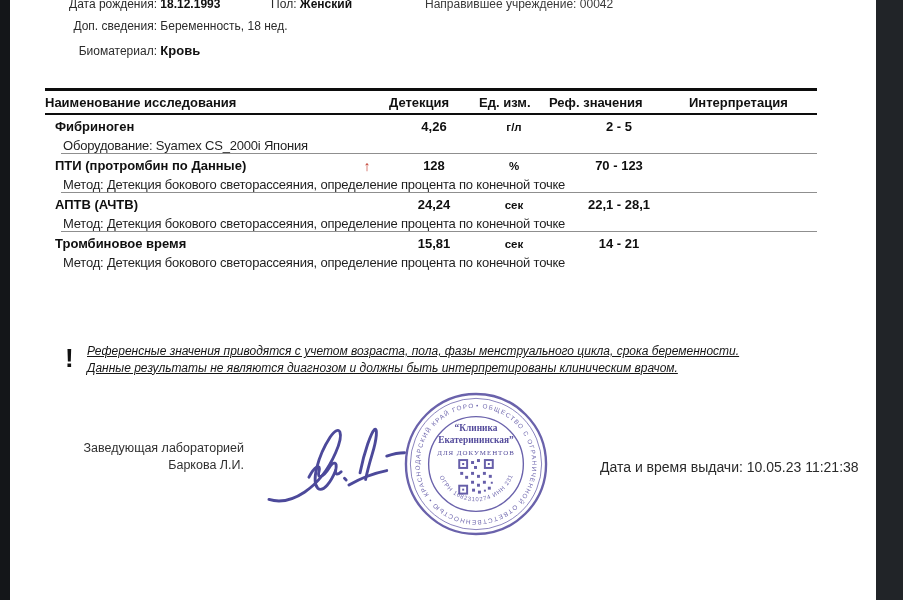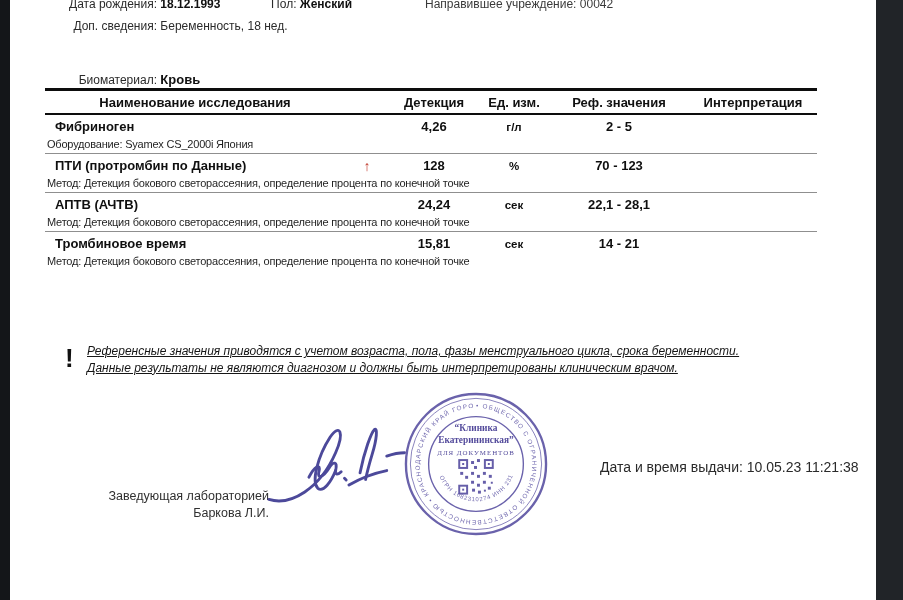--- a/index.html
+++ b/index.html
@@ -11,41 +11,41 @@
 
   
   .fld{position:absolute;font-size:12px;color:#2b2b2b;white-space:nowrap;}
   .fld b{color:#111;}
   .lbl{display:inline-block;text-align:right;}
 
   
   .rtable{position:absolute;left:35px;top:88px;width:772px;border-top:3px solid #0d0d0d;}
   .trow{display:grid;grid-template-columns:300px 44px 90px 70px 140px 1fr;align-items:center;}
   .thead{height:22px;border-bottom:2px solid #0d0d0d;font-weight:bold;font-size:13px;color:#111;}
-  .thead .c{text-align:center;}
+  .thead .c{}
   .tmain{height:23px;font-size:13px;color:#0f0f0f;}
   .tmain .name{font-weight:bold;padding-left:10px;}
   .tmain .c{text-align:center;font-weight:bold;}
   .tmain .unit{font-weight:bold;font-size:11.5px;}
   .flag{color:#c0392b;text-align:center;font-weight:bold;font-size:14px;}
-  .tnote{height:15px;font-size:11px;letter-spacing:-0.2px;color:#1f1f1f;border-bottom:1px solid #8f8f8f;
-    display:flex;align-items:flex-start;padding-left:2px;}
+  .tnote{height:15px;font-size:13px;letter-spacing:-0.2px;color:#1f1f1f;border-bottom:1px solid #8f8f8f;
+    display:flex;align-items:flex-start;padding-left:2px;margin-left:16px;}
   .tnote.last{border-bottom:none;}
 
   
   .riqas{position:absolute;left:35px;top:280px;width:772px;border-top:1px solid #4a4a4a;border-bottom:3px solid #0d0d0d;
     padding:6px 0 7px 0;font-style:italic;font-size:12.5px;color:#1c1c1c;line-height:15.5px;word-spacing:3px;}
 
   
   .warn{position:absolute;left:55px;top:343px;width:740px;display:grid;grid-template-columns:22px 1fr;}
   .warn .mark{font-weight:bold;font-size:26px;line-height:30px;color:#111;}
   .warn .lines div{font-style:italic;font-size:12px;color:#161616;text-decoration:underline;line-height:16.5px;}
 
   
-  .signer{position:absolute;left:67px;top:440px;width:192px;text-align:right;font-size:12.5px;color:#303030;line-height:17px;margin-top:48px;}
+  .signer{position:absolute;left:42px;top:440px;width:192px;text-align:right;font-size:12.5px;color:#303030;line-height:17px;}
   .signature{position:absolute;left:252px;top:415px;width:145px;height:100px;}
   .stamp{position:absolute;left:392px;top:390px;width:148px;height:148px;}
   .issue{position:absolute;left:590px;top:459px;font-size:14px;color:#2a2a2a;white-space:nowrap;}
 </style>
 </head>
 <body>
 
 <div class="viewer">
   <div class="strip-left"></div>
   <div class="strip-right"></div>
@@ -60,21 +60,21 @@
       <b>Женский</b>
     </div>
     <div class="fld" style="left:415px;top:-3px;color:#3a3a3a;">
       <span>Направившее учреждение:</span>
       <span>00042</span>
     </div>
     <div class="fld" style="left:0;top:19px;">
       <span class="lbl" style="width:147px;">Доп. сведения:</span>
       <span>Беременность, 18 нед.</span>
     </div>
-    <div class="fld" style="left:0;top:43px;margin-top:29px;">
+    <div class="fld" style="left:0;top:43px;">
       <span class="lbl" style="width:147px;">Биоматериал:</span>
       <b style="font-size:13px;">Кровь</b>
     </div>
 
     <div class="rtable">
       <div class="trow thead">
         <div class="c">Наименование исследования</div>
         <div></div>
         <div class="c">Детекция</div>
         <div class="c">Ед. изм.</div>

